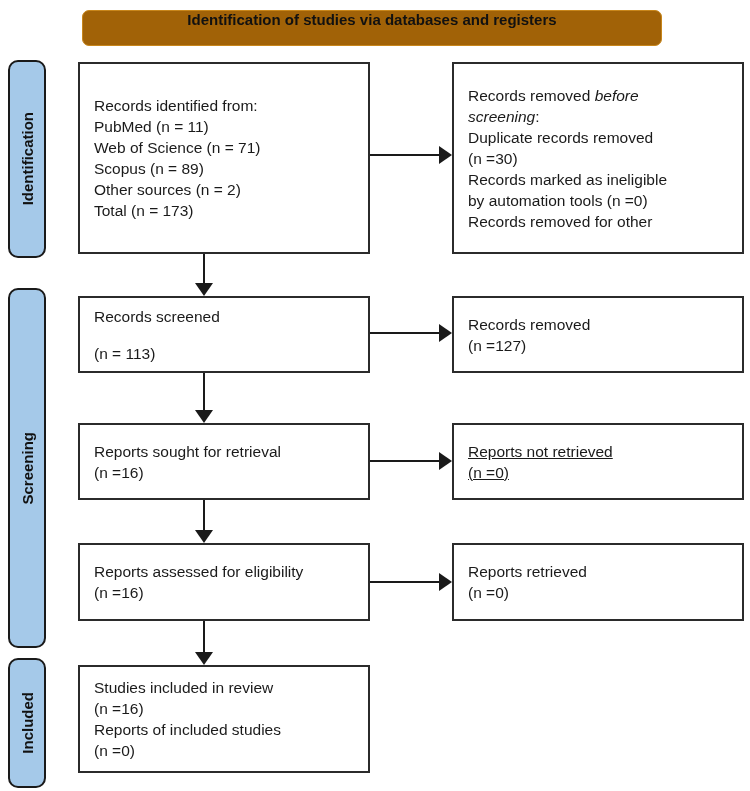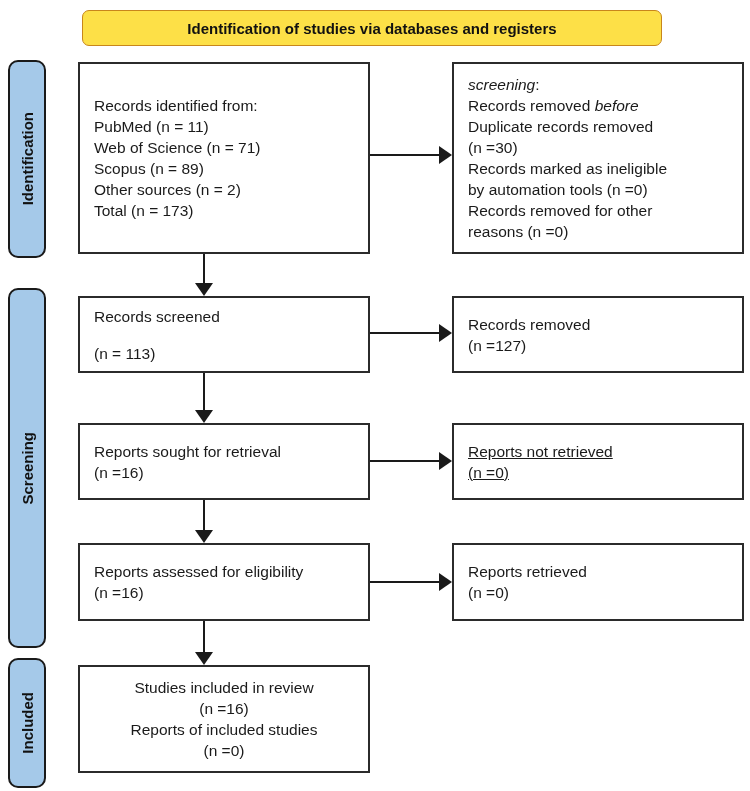--- a/index.html
+++ b/index.html
@@ -11,24 +11,24 @@
     font-family: "Liberation Sans", sans-serif;
     color: #1a1a1a;
     overflow: hidden;
   }
 
   
   .banner {
     position: absolute;
     left: 82px; top: 10px;
     width: 580px; height: 36px;
-    background: #fde047;
+    background: #a16207;
     border: 1px solid #C8861B;
     border-radius: 7px;
-    display: flex; align-items: center; justify-content: center;
+    display: flex; justify-content: center;
     font-weight: bold;
     font-size: 15px;
     color: #111;
     box-sizing: border-box;
   }
 
   
   .stage {
     position: absolute;
     left: 8px;
@@ -66,21 +66,21 @@
   .col-left  { left: 78px;  width: 292px; }
   .col-right { left: 452px; width: 292px; }
   #box-identified       { top: 62px;  height: 192px; }
   #box-removed          { top: 62px;  height: 192px; }
   #box-screened         { top: 296px; height: 77px; gap: 16px; }
   #box-records-excluded { top: 296px; height: 77px; }
   #box-sought           { top: 423px; height: 77px; }
   #box-not-retrieved    { top: 423px; height: 77px; text-decoration: underline; }
   #box-assessed         { top: 543px; height: 78px; }
   #box-reports-excluded { top: 543px; height: 78px; }
-  #box-included         { top: 665px; height: 108px; align-items: center; }
+  #box-included         { top: 665px; height: 108px; }
   .it { font-style: italic; }
 
   
   .hline { position: absolute; height: 2px; background: #1a1a1a; }
   .vline { position: absolute; width: 2px; background: #1a1a1a; }
   .head-right {
     position: absolute; width: 0; height: 0;
     border-top: 9px solid transparent;
     border-bottom: 9px solid transparent;
     border-left: 13px solid #1a1a1a;
@@ -114,28 +114,27 @@
   <div class="fbox col-left" id="box-identified">
     <div>Records identified from:</div>
     <div class="indent">PubMed (n = 11)</div>
     <div class="indent">Web of Science (n = 71)</div>
     <div class="indent">Scopus (n = 89)</div>
     <div class="indent">Other sources (n = 2)</div>
     <div>Total (n = 173)</div>
   </div>
 
   <div class="fbox col-right" id="box-removed">
+    <div><span>Records removed </span><span class="it">before</span></div>
     <div><span class="it">screening</span><span>:</span></div>
-    <div><span>Records removed </span><span class="it">before</span></div>
     <div class="indent">Duplicate records removed</div>
     <div class="indent">(n =30)</div>
     <div class="indent">Records marked as ineligible</div>
     <div class="indent">by automation tools (n =0)</div>
     <div class="indent">Records removed for other</div>
-    <div class="indent">reasons (n =0)</div>
   </div>
 
   <div class="fbox col-left" id="box-screened">
     <div>Records screened</div>
     <div>(n = 113)</div>
   </div>
   <div class="fbox col-right" id="box-records-excluded">
     <div>Records removed</div>
     <div>(n =127)</div>
   </div>

